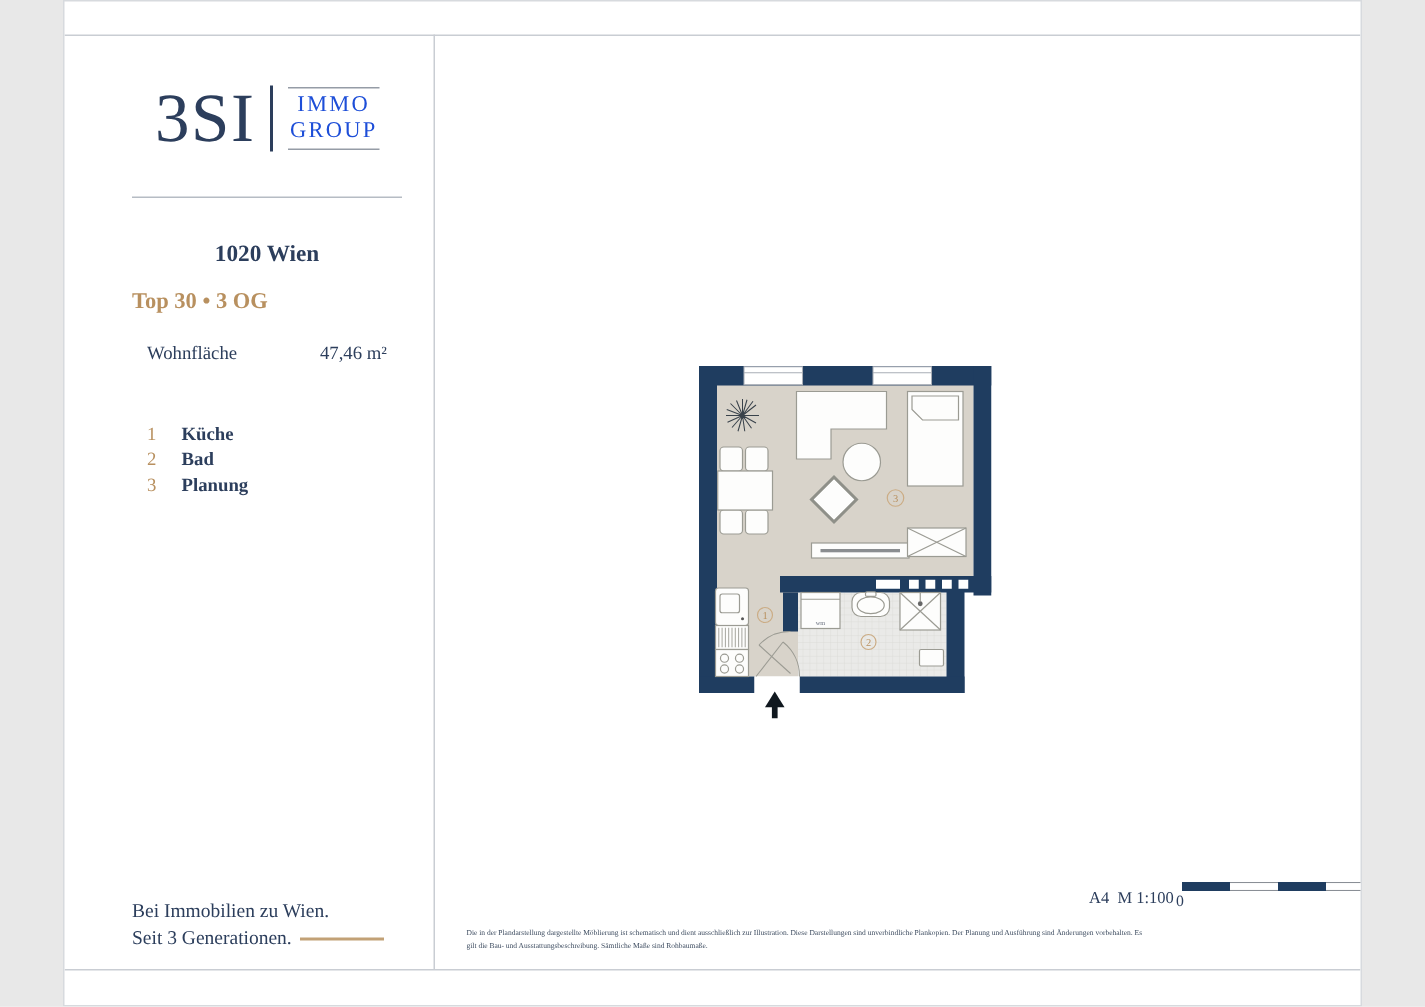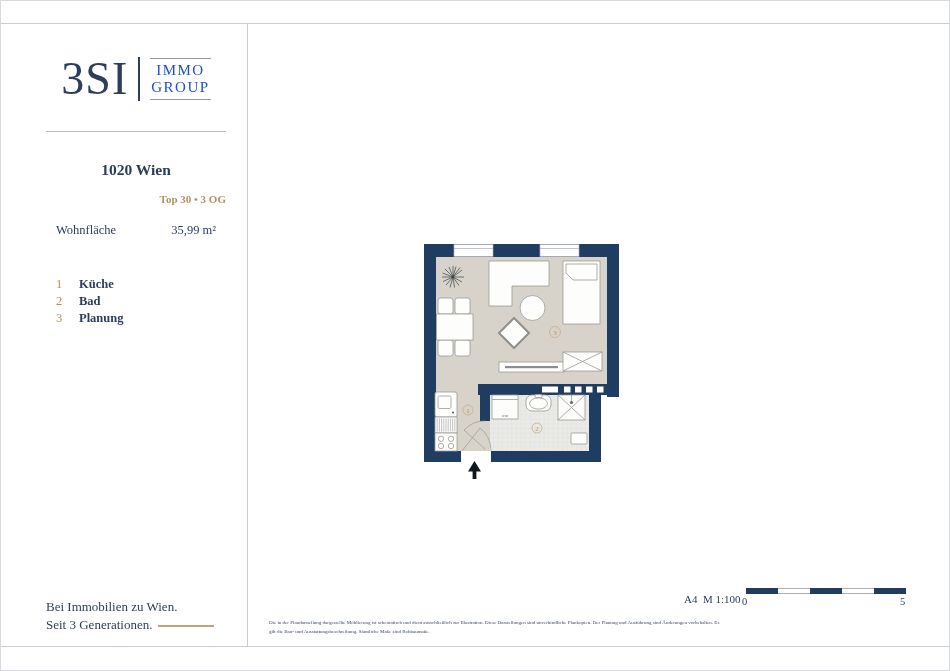--- a/index.html
+++ b/index.html
@@ -1,18 +1,18 @@
 <!DOCTYPE html>
 <html><head>
 <meta charset="utf-8">
 <style>
   html,body { margin:0; padding:0; background:#e8e8e8; }
   .page {
     position:relative;
-    width:950px; height:671px;
+    width:866px; height:671px;
     margin:0 auto;
     background:#ffffff;
     border:1px solid #d7dade;
     box-sizing:border-box;
     font-family:"Liberation Serif","DejaVu Serif",serif;
     color:#2c3e5c;
     overflow:hidden;
   }
   .hline { position:absolute; left:0; right:0; height:1px; background:#c9cdd3; }
   .hline.top { top:22px; }
@@ -21,21 +21,21 @@
 
   
   .sidebar { position:absolute; left:45px; top:45px; width:180px; }
   .logo { display:flex; align-items:center; justify-content:center; gap:10px; margin-top:10px; }
   .logo-main { font-size:46px; line-height:1.0; letter-spacing:1px; color:#2c3e5c; }
   .logo-sep { width:2px; height:44px; background:#2c3e5c; }
   .logo-stack { text-align:center; border-top:1px solid #959ca6; border-bottom:1px solid #959ca6; padding:3px 1px; }
   .logo-stack .word { font-size:15px; letter-spacing:1.5px; line-height:1.15; color:#1d4ed8; }
   .rule { height:1px; background:#b6bcc4; margin-top:29px; }
   .address { margin-top:27px; text-align:center; font-weight:bold; font-size:15.5px; line-height:22px; }
-  .unit { margin-top:12px; text-align:right; font-weight:bold; font-size:11px; color:#b8905f; }
+  .unit { margin-top:12px; text-align:left; font-weight:bold; font-size:15px; color:#b8905f; }
   .area-row { margin-top:18px; display:flex; justify-content:space-between; padding:0 10px 0 10px; font-weight:normal; font-size:12.5px; }
   .legend { margin-top:38px; padding-left:10px; font-size:12.5px; }
   .legend-row { display:flex; line-height:17px; }
   .legend-num { width:23px; color:#b8905f; }
   .legend-label { font-weight:bold;text-align:center; }
 
   .footer { position:absolute; left:45px; top:597px; font-size:13px; line-height:18px; }
   .footer-dash { position:absolute; left:157px; top:624px; width:56px; height:2px; background:#c2a176; }
 
   
@@ -67,21 +67,21 @@
     </div>
     <div class="rule"></div>
 
     <div class="address">
       <div>1020 Wien</div>
     </div>
     <div class="unit">Top 30 • 3 OG</div>
 
     <div class="area-row">
       <span>Wohnfläche</span>
-      <span>35,99 m²</span>
+      <span>47,46 m²</span>
     </div>
 
     <div class="legend">
       <div class="legend-row">
         <span class="legend-num">1</span>
         <span class="legend-label">Küche</span>
       </div>
       <div class="legend-row">
         <span class="legend-num">2</span>
         <span class="legend-label">Bad</span>

